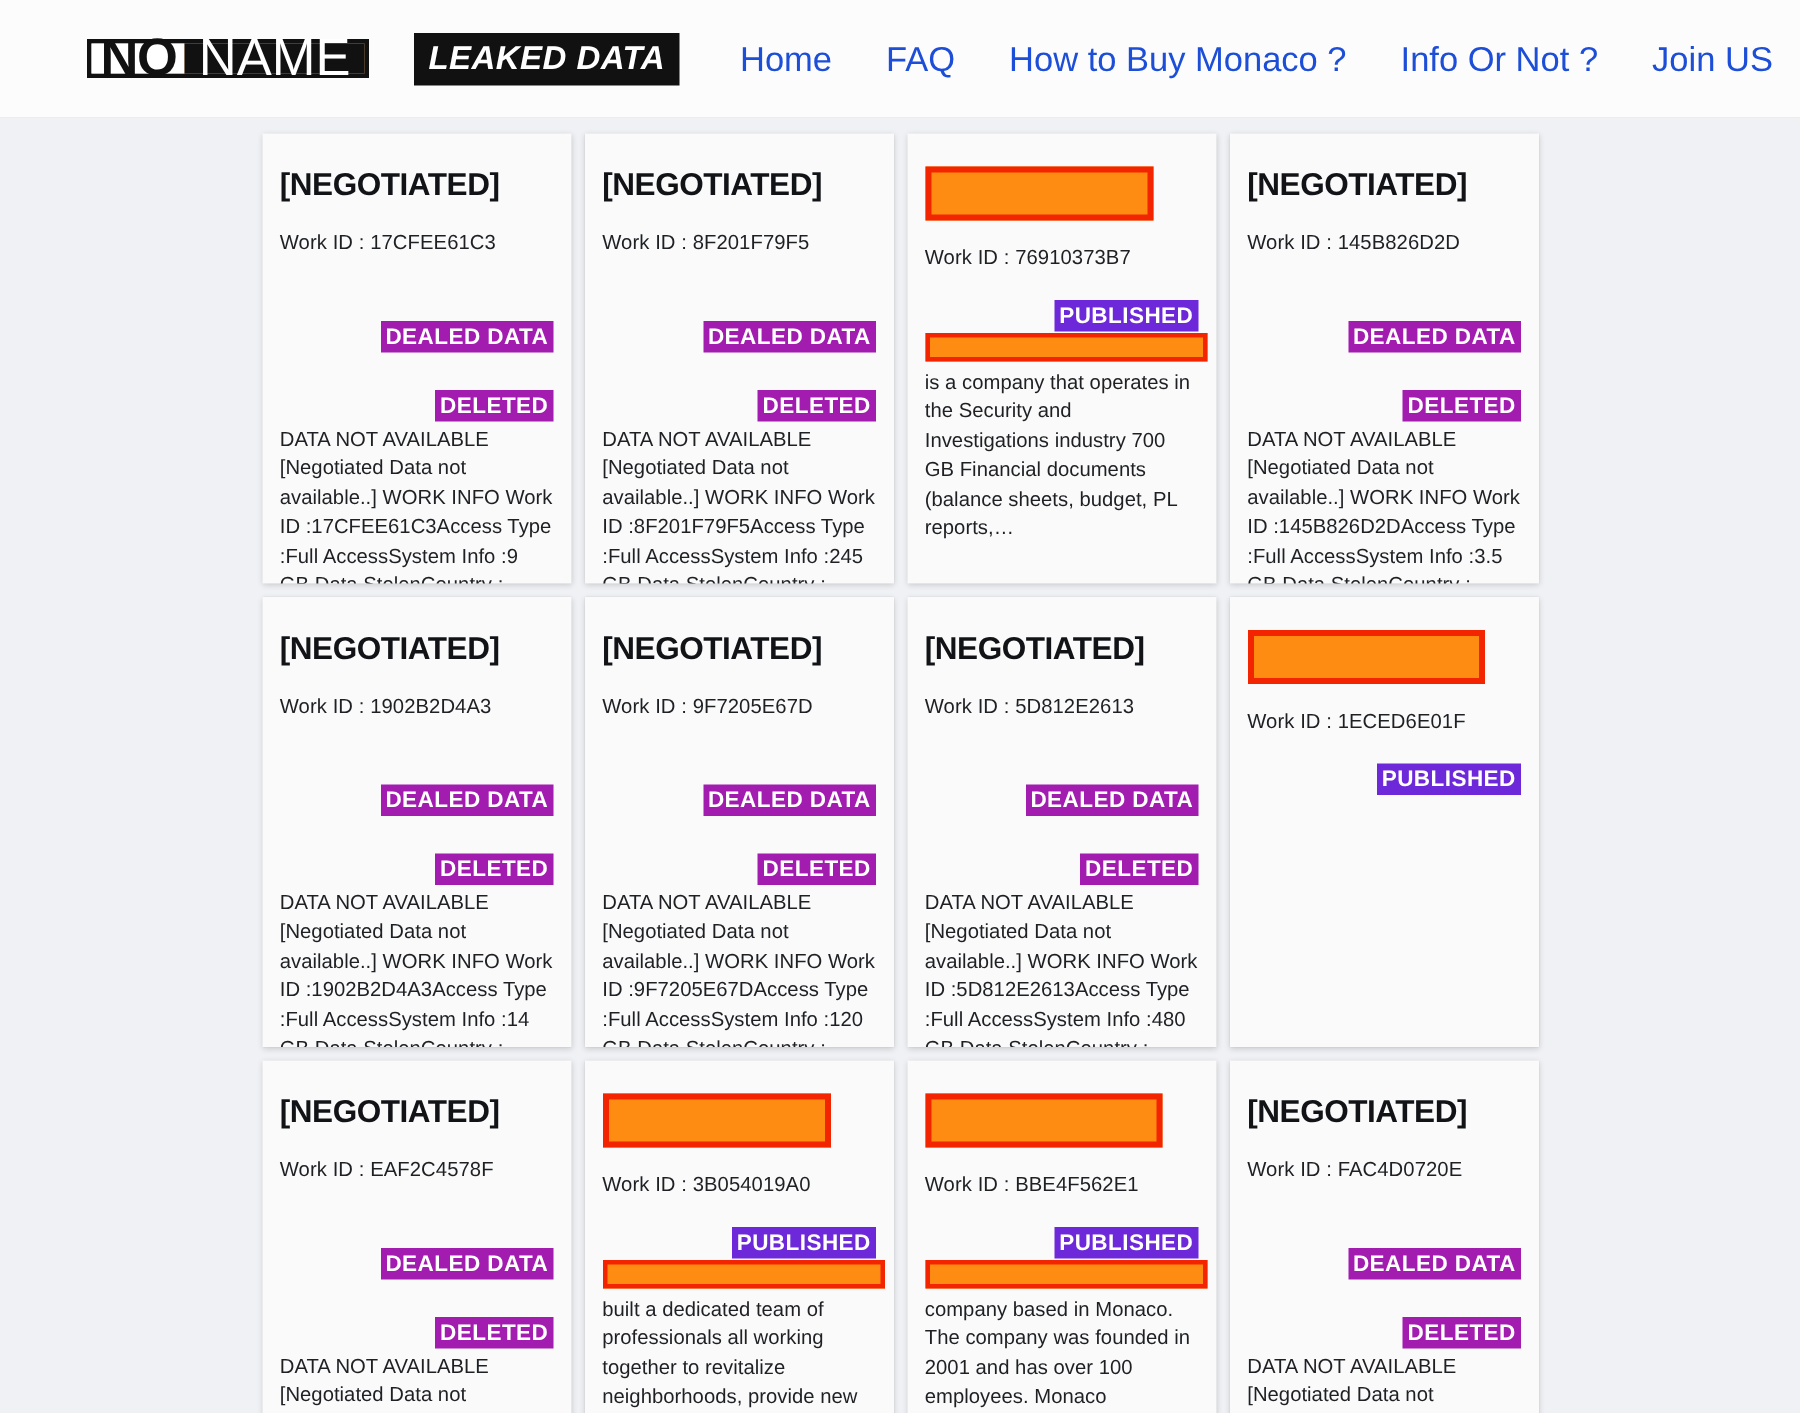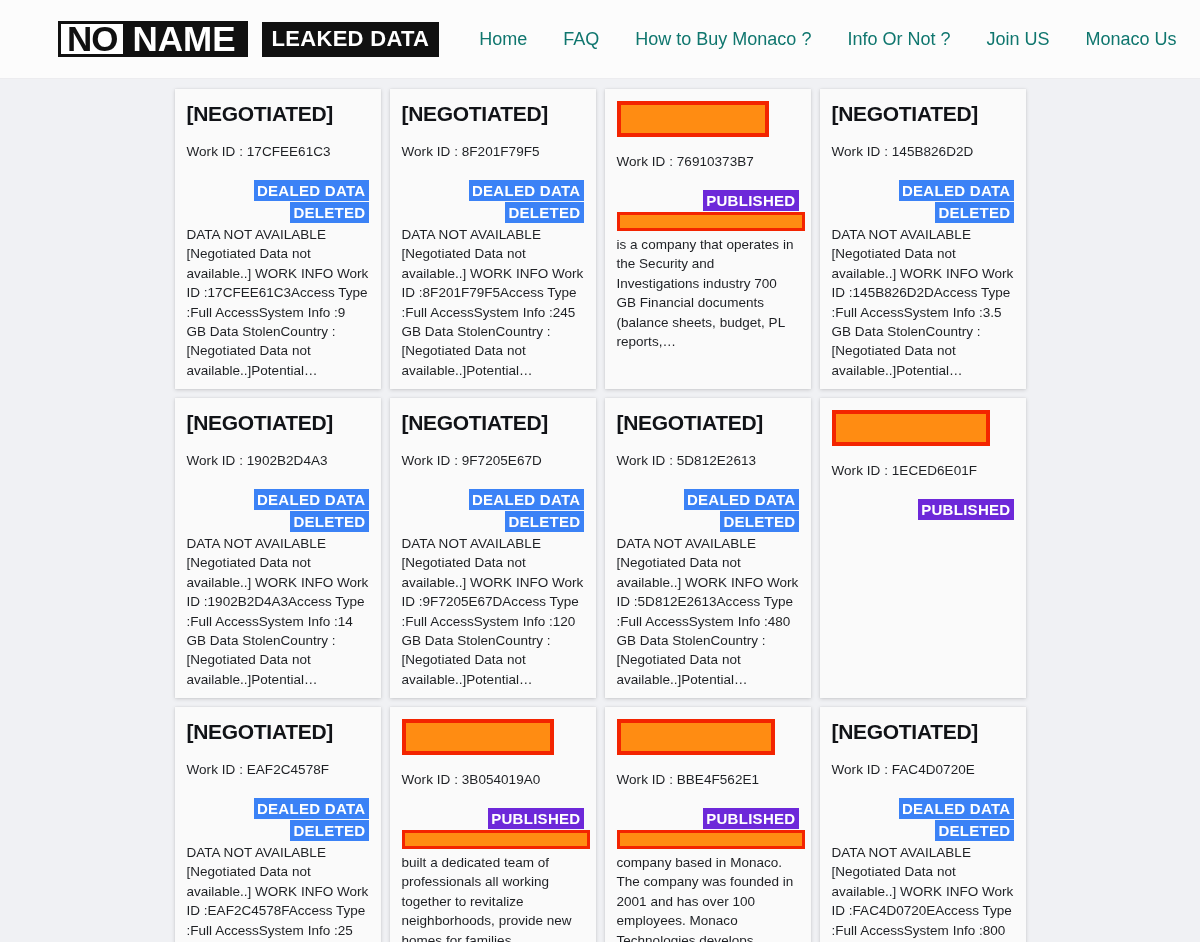--- a/index.html
+++ b/index.html
@@ -17,68 +17,69 @@
     background: #fcfcfc;
     display: flex;
     align-items: center;
     padding-left: 58px;
     gap: 0;
     border-bottom: 1px solid #ececef;
   }
   .logo {
     display: flex;
     align-items: stretch;
-    height: 36px;
+    height: 26px;
     border: 3px solid #111111;
     background: #fdba74;
     flex: 0 0 auto;
   }
   .logo-no {
     background: #ffffff;
     color: #111111;
     font-size: 35px;
     font-weight: bold;
     line-height: 38px;
     letter-spacing: -1px;
     padding: 0 5px 0 6px;
     font-family: "Liberation Sans", sans-serif;
     display: flex;
     align-items: center;
   }
   .logo-name {
     background: #111111;
     color: #ffffff;
     font-size: 35px;
-    font-weight: bold;
+    font-weight: normal;
     line-height: 38px;
     letter-spacing: 0px;
     padding: 0 9px 0 10px;
     display: flex;
     align-items: center;
   }
   .tagline {
-    margin-left: 14px;
+    margin-left: 30px;
     background: #111111;
     color: #ffffff;
     font-size: 22px;
     font-weight: bold;
     letter-spacing: 0.3px;
     padding: 5px 10px 6px 10px;
     line-height: 24px;
     flex: 0 0 auto;
+    font-style: italic;
   }
   .nav {
     display: flex;
     align-items: center;
     margin-left: 22px;
     gap: 0;
   }
   .nav a {
-    color: #0f766e;
-    font-size: 18px;
+    color: #1d4ed8;
+    font-size: 23px;
     text-decoration: none;
     padding: 0 18px;
     white-space: nowrap;
     line-height: 20px;
   }
   .tw-icon {
     margin-left: 16px;
     display: flex;
     align-items: center;
     justify-content: center;
@@ -97,21 +98,21 @@
     grid-template-columns: repeat(4, 206px);
     column-gap: 9px;
     row-gap: 9px;
     margin: 0 auto;
     width: 851px;
     padding-left: 0;
   }
   .card {
     background: #fafafa;
     width: 206px;
-    padding: 12px 12px 14px 12px;
+    padding: 22px 12px 14px 12px;
     box-shadow: 0 1px 4px rgba(0,0,0,0.16), 0 0 1px rgba(0,0,0,0.10);
     overflow: hidden;
   }
   .card.r1, .card.r2 { height: 300px; }
   .card.r3 { height: 300px; }
 
   .card-title {
     font-size: 21px;
     font-weight: bold;
     color: #111317;
@@ -147,21 +148,21 @@
   .badge-row.dealt { text-align: right; }
   .badge {
     display: inline-block;
     font-size: 15px;
     font-weight: bold;
     color: #ffffff;
     letter-spacing: 0.3px;
     line-height: 21px;
     padding: 0 3px;
   }
-  .badge.gray { background: #3b82f6; }
+  .badge.gray { background: #a21caf; margin-top: 24px; }
   .badge.green { background: #6d28d9; }
   .badge-row + .badge-row { margin-bottom: 2px; }
   .body-text {
     font-size: 13.5px;
     color: #1e2024;
     line-height: 19.4px;
     letter-spacing: 0.02px;
     word-break: normal;
   }
   .spacer-2 { height: 2px; }

